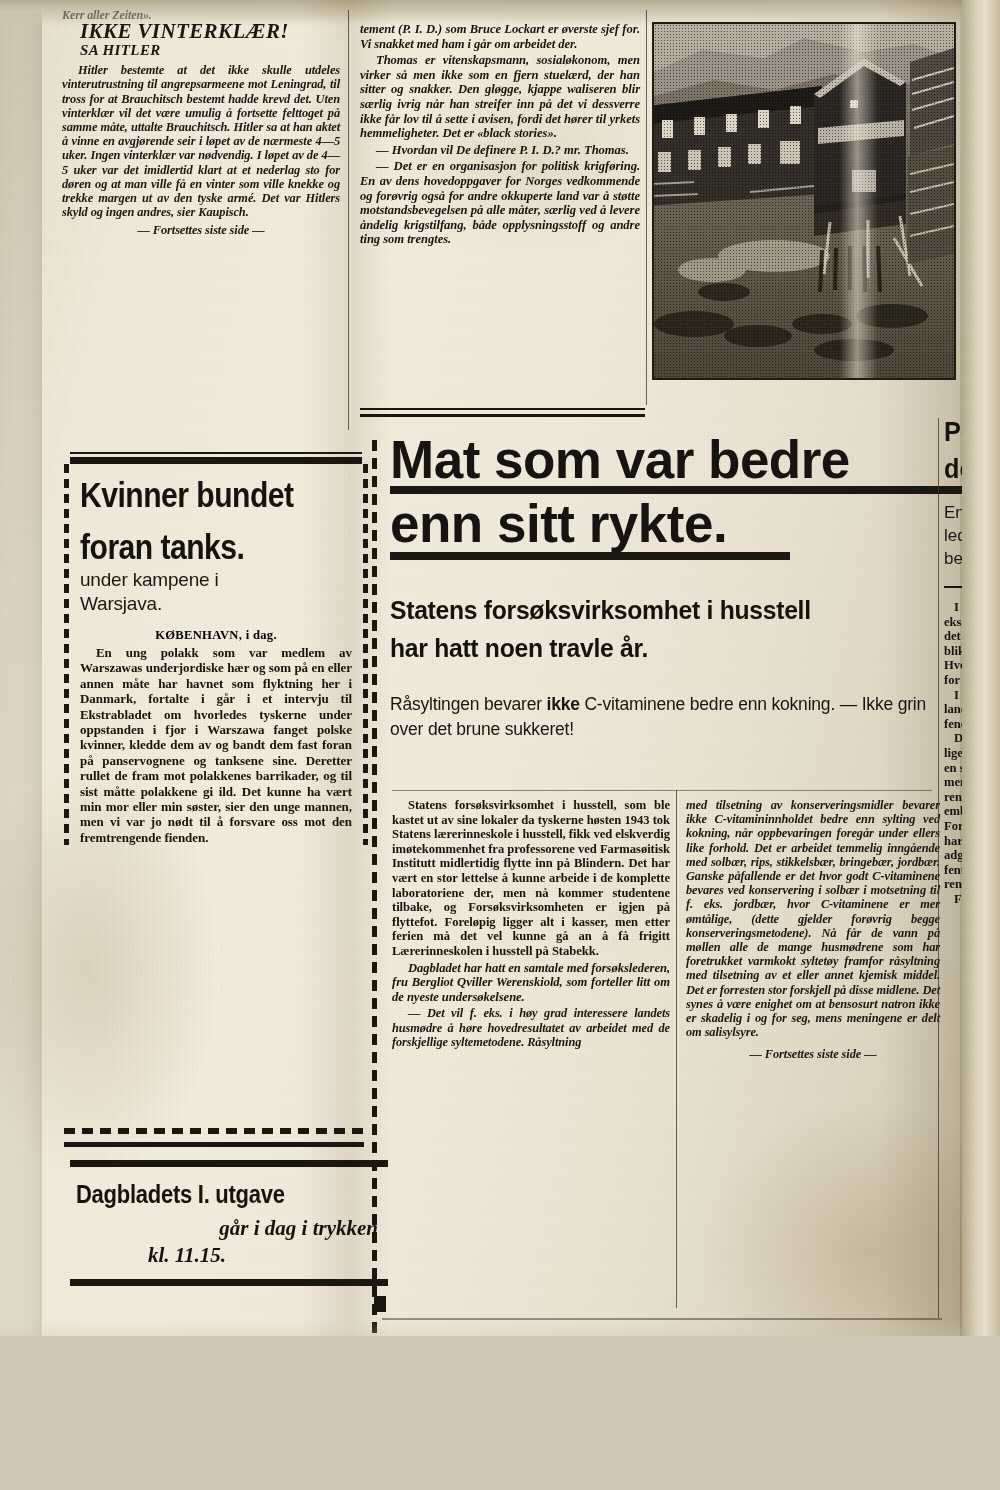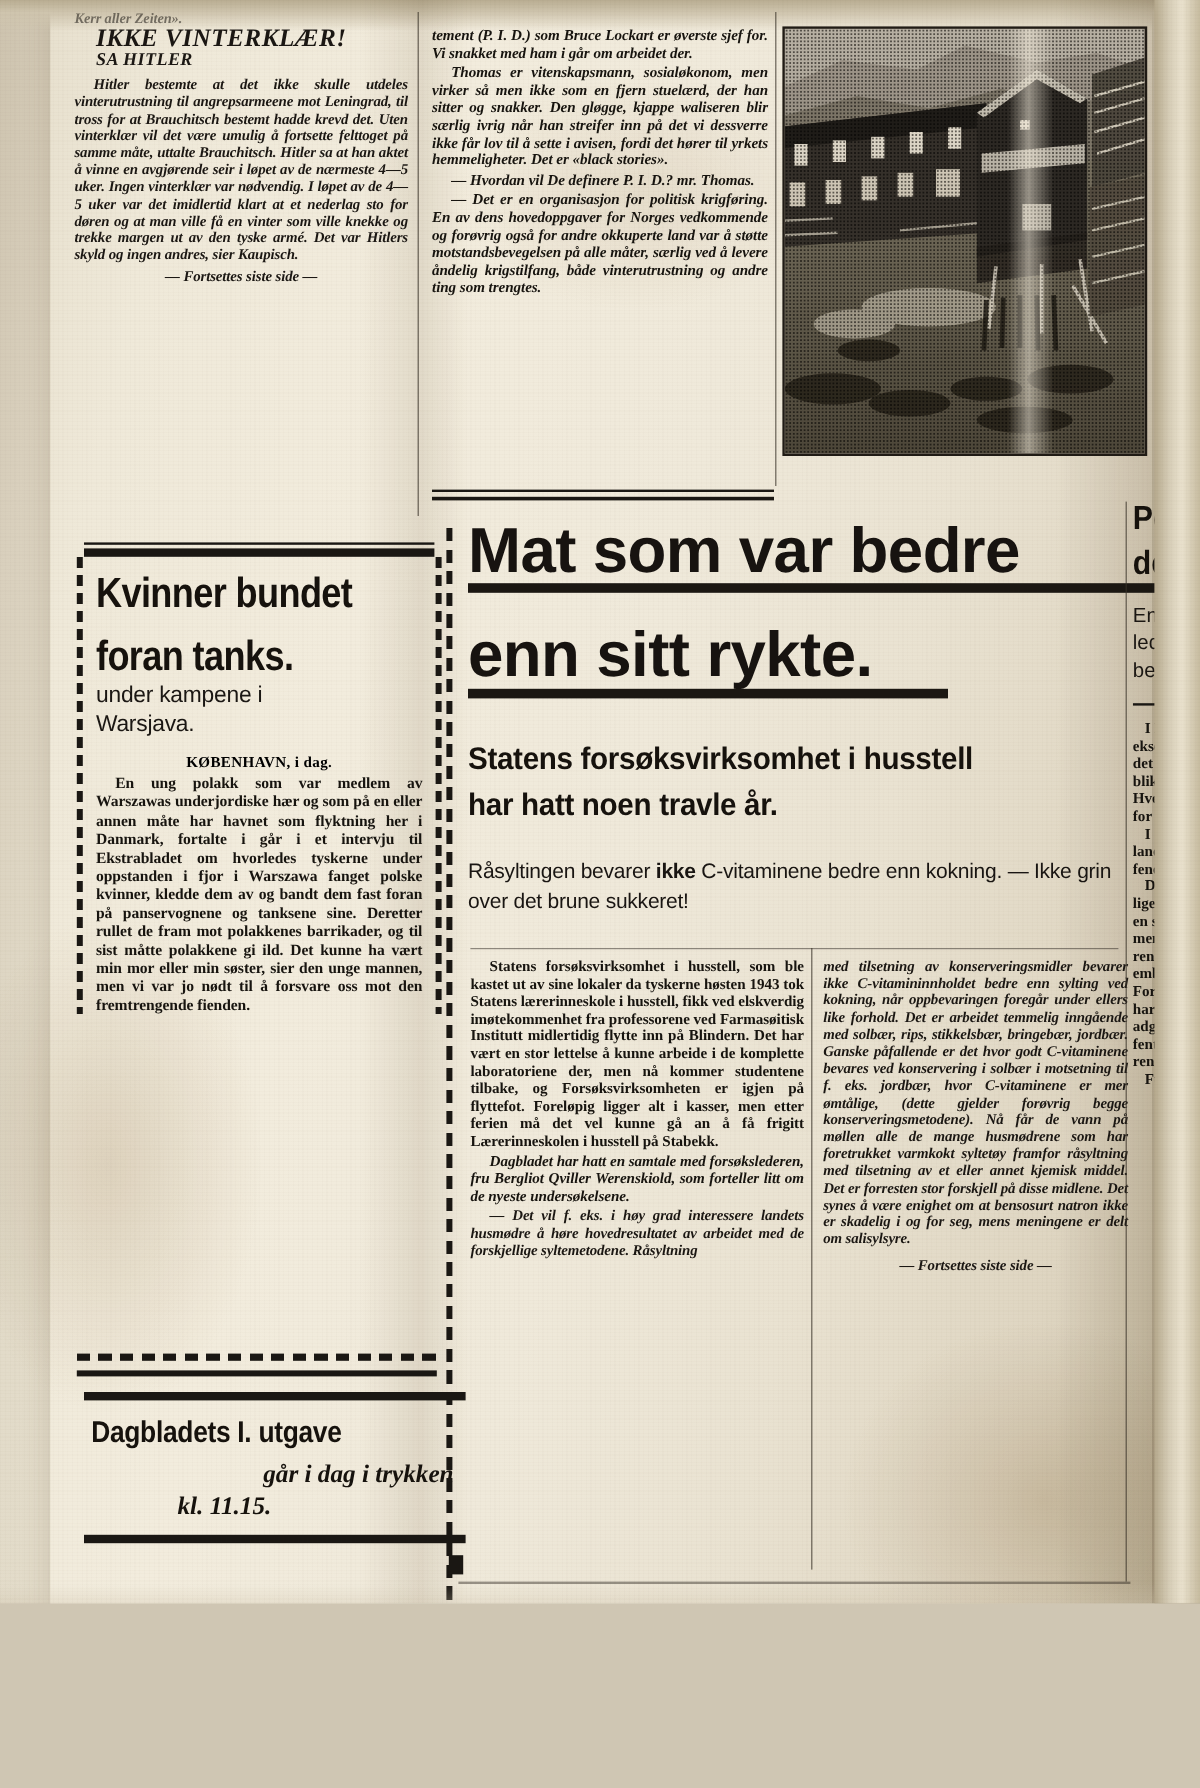--- a/index.html
+++ b/index.html
@@ -174,21 +174,21 @@
     <div class="body-it" style="font-size:15px;line-height:19px;text-align:left;padding-left:18px;letter-spacing:.4px;margin-bottom:3px;">SA HITLER</div>
     <p class="body-it ind" style="margin:0 0 2px 0;">Hitler bestemte at det ikke skulle utdeles vinterutrustning til angrepsarmeene mot Leningrad, til tross for at Brauchitsch bestemt hadde krevd det. Uten vinterklær vil det være umulig å fortsette felttoget på samme måte, uttalte Brauchitsch. Hitler sa at han aktet å vinne en avgjørende seir i løpet av de nærmeste 4—5 uker. Ingen vinterklær var nødvendig. I løpet av de 4—5 uker var det imidlertid klart at et nederlag sto for døren og at man ville få en vinter som ville knekke og trekke margen ut av den tyske armé. Det var Hitlers skyld og ingen andres, sier Kaupisch.</p>
     <div class="body-it cont">— Fortsettes siste side —</div>
   </div>
   <div class="vrule" style="left:348px;top:10px;height:420px;"></div>
 
   <div class="col" style="left:360px;top:22px;width:280px;font-style:italic;">
     <p class="body-rm" style="margin:0 0 2px 0;">tement (P. I. D.) som Bruce Lockart er øverste sjef for. Vi snakket med ham i går om arbeidet der.</p>
     <p class="body-rm ind" style="margin:0 0 2px 0;">Thomas er vitenskapsmann, sosialøkonom, men virker så men ikke som en fjern stuelærd, der han sitter og snakker. Den gløgge, kjappe waliseren blir særlig ivrig når han streifer inn på det vi dessverre ikke får lov til å sette i avisen, fordi det hører til yrkets hemmeligheter. Det er «black stories».</p>
     <p class="body-rm ind" style="margin:0 0 2px 0;">— Hvordan vil De definere P. I. D.? mr. Thomas.</p>
-    <p class="body-rm ind" style="margin:0;">— Det er en organisasjon for politisk krigføring. En av dens hovedoppgaver for Norges vedkommende og forøvrig også for andre okkuperte land var å støtte motstandsbevegelsen på alle måter, særlig ved å levere åndelig krigstilfang, både vinterutrustning og andre ting som trengtes.</p>
+    <p class="body-rm ind" style="margin:0;">— Det er en organisasjon for politisk krigføring. En av dens hovedoppgaver for Norges vedkommende og forøvrig også for andre okkuperte land var å støtte motstandsbevegelsen på alle måter, særlig ved å levere åndelig krigstilfang, både opplysningsstoff og andre ting som trengtes.</p>
   </div>
   <div class="vrule" style="left:646px;top:10px;height:395px;"></div>
 
   <div style="position:absolute;left:360px;top:408px;width:285px;height:2px;background:#1a1713;"></div>
   <div style="position:absolute;left:360px;top:414px;width:285px;height:3px;background:#1a1713;"></div>
 
   <div id="photo">
     <div class="halftone">
       
       <svg width="300" height="354" viewBox="0 0 300 354" preserveAspectRatio="none">
@@ -326,21 +326,21 @@
     </div>
     <div style="height:7px;background:#1a1713;margin-top:4px;"></div>
   </div>
 
   <div style="position:absolute;left:372px;top:440px;width:5px;height:900px;
               background:repeating-linear-gradient(180deg,#1a1713 0 11px, rgba(0,0,0,0) 11px 18px);"></div>
 
   <div id="feat">
     <div class="big-head">Mat som var bedre</div>
     <div class="bar" style="margin-top:-4px;"></div>
-    <div class="big-head" style="margin-top:22px;">enn sitt rykte.</div>
+    <div class="big-head" style="">enn sitt rykte.</div>
     <div class="bar" style="width:400px;margin-top:-2px;"></div>
 
     <div class="sub-head" style="margin-top:32px;">Statens forsøksvirksomhet i husstell</div>
     <div class="sub-head" style="margin-top:2px;">har hatt noen travle år.</div>
 
     <div class="lede" style="margin-top:26px;width:565px;">
       <span>Råsyltingen bevarer </span><b>ikke</b><span> C-vitaminene bedre enn kokning. — Ikke grin over det brune sukkeret!</span>
     </div>
   </div>
 

